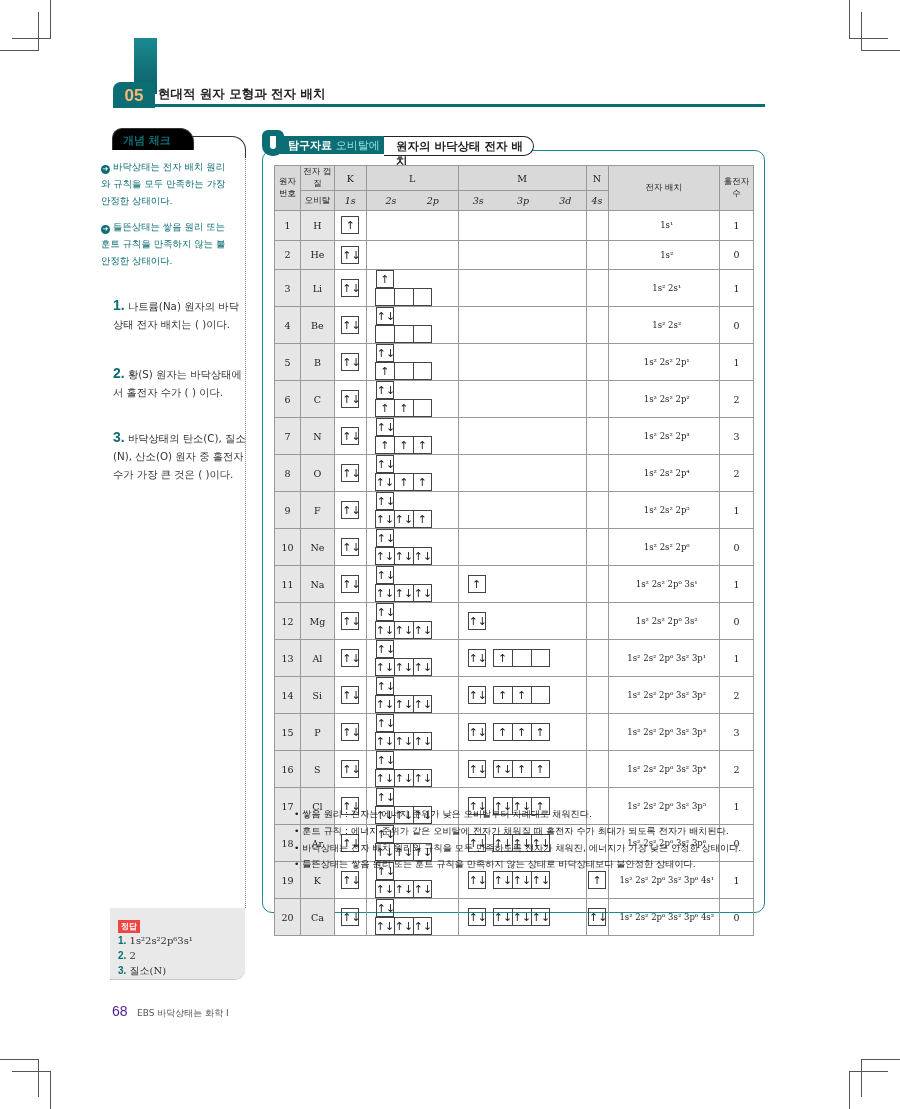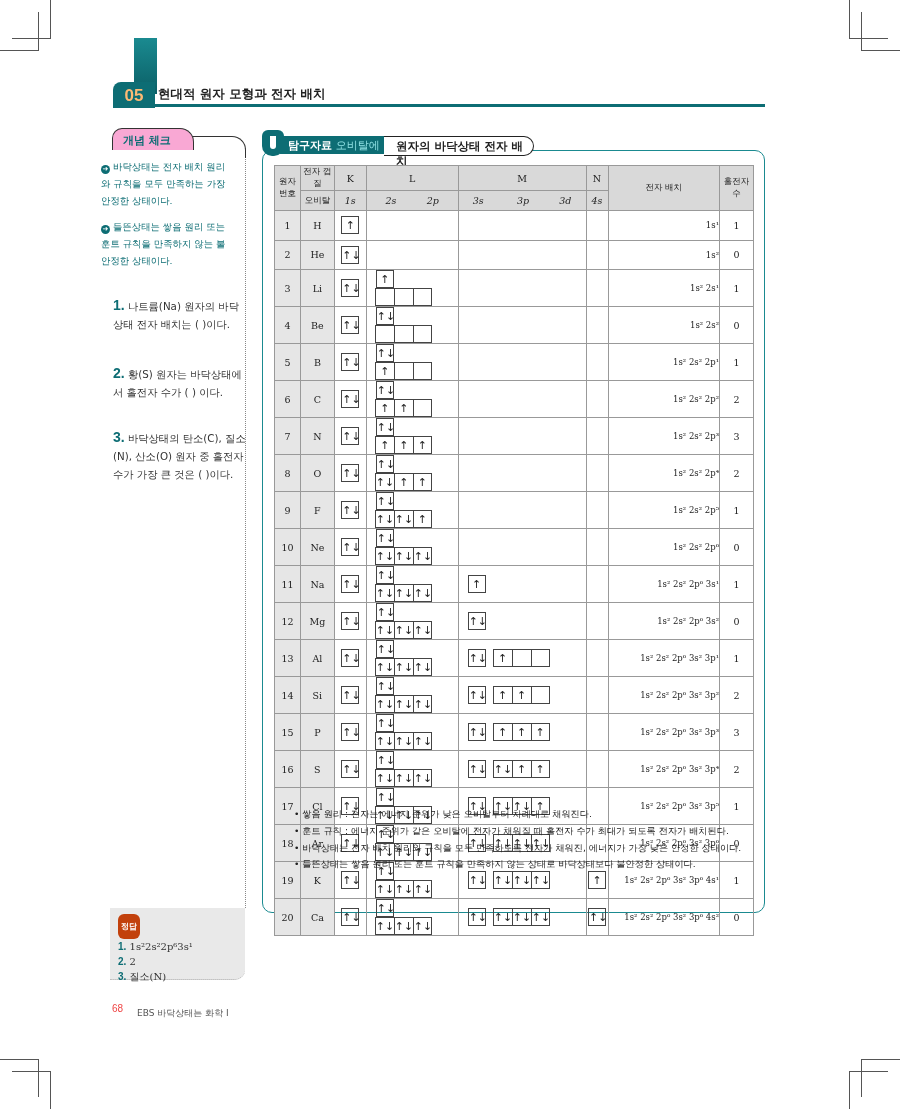--- a/index.html
+++ b/index.html
@@ -15,58 +15,58 @@
   .hdr-num { position: absolute; left: 113px; top: 82px; width: 42px; height: 26px;
     background: #0d6d74; color: #fdba74; font-weight: bold; font-size: 17px;
     font-family: "Liberation Sans", sans-serif; text-align: center; line-height: 27px;
     border-radius: 8px 0 0 0; }
   .hdr-title { position: absolute; left: 158px; top: 86px; font-size: 12.5px; font-weight: bold; color: #222; }
   .hdr-line { position: absolute; left: 113px; top: 104px; width: 652px; height: 3px; background: #0d6d74; }
 
   
   .side-tab { position: absolute; left: 112px; top: 128px; width: 82px; height: 22px;
     border: 1.5px solid #333; border-bottom: none; border-radius: 10px 14px 0 0;
-    font-size: 11px; font-weight: bold; color: #0d6d74; padding: 4px 0 0 10px; background: #f9a8d4; }
+    font-size: 11px; font-weight: bold; color: #0d6d74; padding: 4px 0 0 10px; background: #000000; }
   .side-box { position: absolute; left: 112px; top: 148px; width: 134px; height: 760px;
     border-right: 1px dotted #888; }
   .side-curve { position: absolute; left: 190px; top: 136px; width: 56px; height: 22px;
     border-top: 1.5px solid #333; border-right: 1.5px solid #333; border-radius: 0 14px 0 0; }
   .side-note { position: absolute; left: 101px; width: 132px; font-size: 9.4px; line-height: 17px; color: #0d6d74; }
   .side-note .bul { display: inline-block; width: 9px; height: 9px; border-radius: 50%; background: #0d6d74;
     color: #fff; font-size: 7px; line-height: 9px; text-align: center; margin-right: 3px; vertical-align: -1px; }
   .q { position: absolute; left: 113px; width: 135px; font-size: 10.3px; line-height: 18px; color: #333; }
   .q .qn { color: #0d6d74; font-weight: bold; font-size: 14px; font-family: "Liberation Sans", sans-serif; }
 
   .ans-box { position: absolute; left: 110px; top: 908px; width: 135px; height: 72px;
     background: #e9e9e9; border-radius: 0 0 10px 0; border-bottom: 1px dotted #aaa; padding: 6px 8px; }
-  .ans-tag { display: inline-block; background: #c2410c; color: #fff; font-size: 8px; padding: 7px 3px; font-weight: bold; border-radius: 6px; }
+  .ans-tag { display: inline-block; background: #ef4444; color: #fff; font-size: 8px; padding: 1px 3px; font-weight: bold; }
   .ans-line { font-size: 10px; line-height: 15px; font-family: "DejaVu Serif", serif; color: #333; }
   .ans-line .an { color: #0d6d74; font-weight: bold; font-family: "Liberation Sans", sans-serif; }
-  .page-num { position: absolute; left: 112px; top: 1003px; font-size: 10px; color: #ef4444; font-family: "Liberation Sans", sans-serif; }
+  .page-num { position: absolute; left: 112px; top: 1003px; font-size: 14px; color: #4c1d95; font-family: "Liberation Sans", sans-serif; }
   .page-book { position: absolute; left: 137px; top: 1007px; font-size: 9px; color: #555; }
 
   
   .main-box { position: absolute; left: 262px; top: 150px; width: 503px; height: 763px;
     border: 1.5px solid #1a8a90; border-radius: 10px; }
   .tube { position: absolute; left: 262px; top: 130px; width: 22px; height: 26px; background: #0d6d74; border-radius: 6px 6px 10px 10px; }
   .tube::after { content: ""; position: absolute; left: 8px; top: 6px; width: 6px; height: 13px; background: #fff; border-radius: 0 0 4px 4px; }
   .tag-main { position: absolute; left: 280px; top: 136px; height: 18px; width: 118px; background: #0d6d74;
     color: #fff; font-size: 11px; font-weight: bold; padding: 2px 0 0 8px; clip-path: polygon(0 0,100% 0,92% 100%,0 100%); }
   .tag-main .sub { color: #8fe0e3; font-weight: normal; }
   .tag-title { position: absolute; left: 384px; top: 136px; height: 20px; width: 150px;
     border: 1.5px solid #222; border-radius: 0 10px 10px 0; border-left: none;
     font-size: 11.5px; font-weight: bold; padding: 2px 0 0 12px; background: #fff; }
 
   table.orb { position: absolute; left: 274px; top: 165px; width: 480px; border-collapse: collapse; }
   table.orb td, table.orb th { border: 1px solid #999; height: 29.6px; font-family: "DejaVu Serif", serif; font-size: 9.5px; text-align: center; padding: 0; }
   table.orb th { background: #d9d9d9; font-weight: normal; height: 20px; }
   table.orb .hk { font-family: "DejaVu Sans", sans-serif; font-size: 8.5px; }
   table.orb td.gray { background: #e6e6e6; }
   table.orb .it { font-style: italic; }
-  table.orb td.cfg { text-align: right; padding-left: 6px; font-size: 8.5px; }
+  table.orb td.cfg { text-align: center; padding-left: 6px; font-size: 8.5px; }
   table.orb .thick-l { border-left: 1.5px solid #333; }
   .obox { display: inline-block; width: 18px; height: 18px; border: 1px solid #444; vertical-align: middle;
     font-size: 11px; line-height: 17px; text-align: center; font-family: "DejaVu Sans", sans-serif; margin: 0 1px; }
   .ogrp { display: inline-flex; vertical-align: middle; }
   .ogrp .obox { width: 19px; margin: 0; border-right: none; }
   .ogrp .obox:last-child { border-right: 1px solid #444; }
   .cell-l { text-align: left !important; padding-left: 8px !important; }
 
   .rules { position: absolute; left: 294px; top: 806px; width: 480px; font-size: 9.2px; line-height: 16.8px; color: #222; }
 </style>

